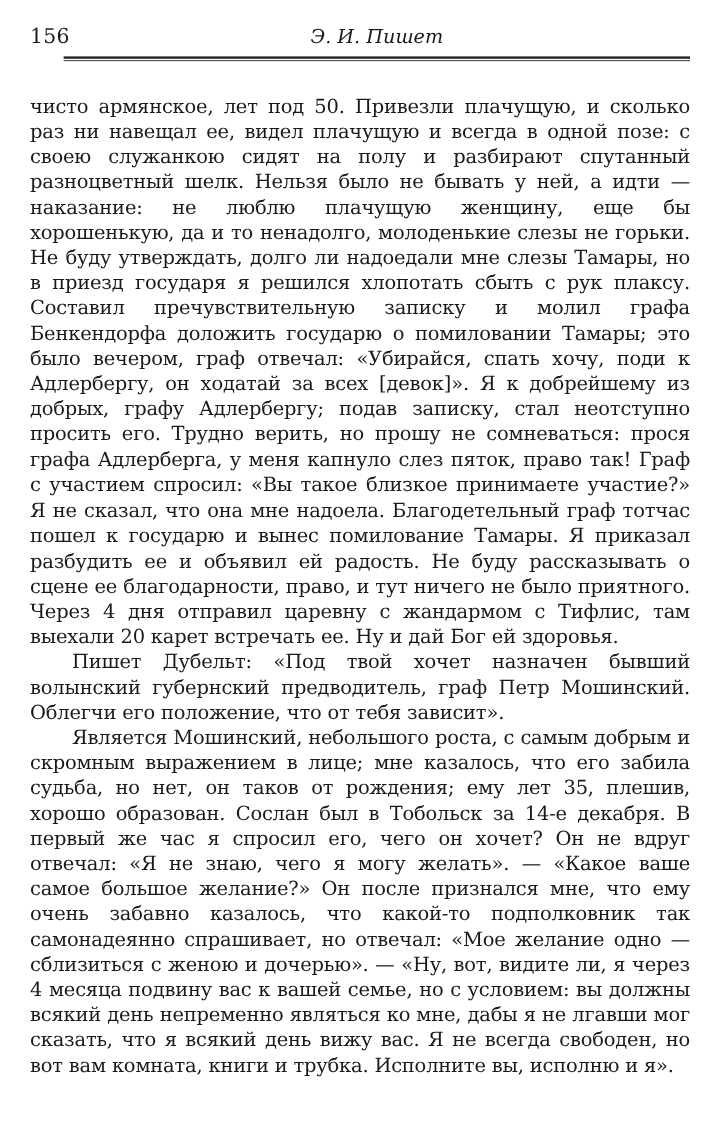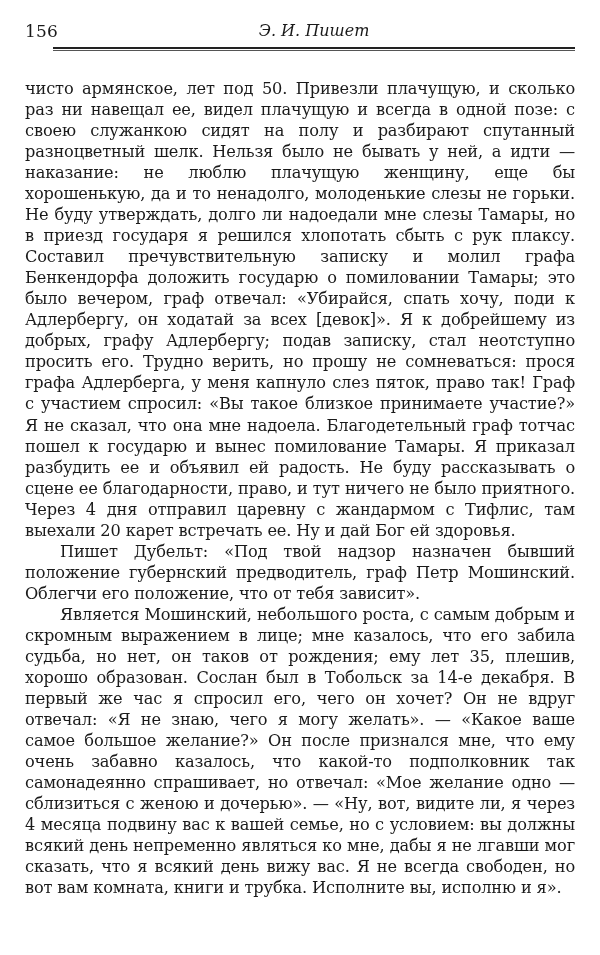--- a/index.html
+++ b/index.html
@@ -74,15 +74,15 @@
 <body>
 
 <div class="page-header">
   <span class="page-number">156</span>
   <span class="running-head">Э. И. Пишет</span>
   <div class="header-rule"></div>
 </div>
 
 <div class="body-text">
   <p>чисто армянское, лет под 50. Привезли плачущую, и сколько раз ни навещал ее, видел плачущую и всегда в одной позе: с своею служанкою сидят на полу и разбирают спутанный разноцветный шелк. Нельзя было не бывать у ней, а идти — наказание: не люблю плачущую женщину, еще бы хорошенькую, да и то ненадолго, молоденькие слезы не горьки. Не буду утверждать, долго ли надоедали мне слезы Тамары, но в приезд государя я решился хлопотать сбыть с рук плаксу. Составил пречувствительную записку и молил графа Бенкендорфа доложить государю о помиловании Тамары; это было вечером, граф отвечал: «Убирайся, спать хочу, поди к Адлербергу, он ходатай за всех [девок]». Я к добрейшему из добрых, графу Адлербергу; подав записку, стал неотступно просить его. Трудно верить, но прошу не сомневаться: прося графа Адлерберга, у меня капнуло слез пяток, право так! Граф с участием спросил: «Вы такое близкое принимаете участие?» Я не сказал, что она мне надоела. Благодетельный граф тотчас пошел к государю и вынес помилование Тамары. Я приказал разбудить ее и объявил ей радость. Не буду рассказывать о сцене ее благодарности, право, и тут ничего не было приятного. Через 4 дня отправил царевну с жандармом с Тифлис, там выехали 20 карет встречать ее. Ну и дай Бог ей здоровья.</p>
-  <p class="indent">Пишет Дубельт: «Под твой надзор назначен бывший положение губернский предводитель, граф Петр Мошинский. Облегчи его положение, что от тебя зависит».</p>
+  <p class="indent">Пишет Дубельт: «Под твой хочет назначен бывший волынский губернский предводитель, граф Петр Мошинский. Облегчи его положение, что от тебя зависит».</p>
   <p class="indent">Является Мошинский, небольшого роста, с самым добрым и скромным выражением в лице; мне казалось, что его забила судьба, но нет, он таков от рождения; ему лет 35, плешив, хорошо образован. Сослан был в Тобольск за 14-е декабря. В первый же час я спросил его, чего он хочет? Он не вдруг отвечал: «Я не знаю, чего я могу желать». — «Какое ваше самое большое желание?» Он после признался мне, что ему очень забавно казалось, что какой-то подполковник так самонадеянно спрашивает, но отвечал: «Мое желание одно — сблизиться с женою и дочерью». — «Ну, вот, видите ли, я через 4 месяца подвину вас к вашей семье, но с условием: вы должны всякий день непременно являться ко мне, дабы я не лгавши мог сказать, что я всякий день вижу вас. Я не всегда свободен, но вот вам комната, книги и трубка. Исполните вы, исполню и я».</p>
 </div>
 
 </body></html>

